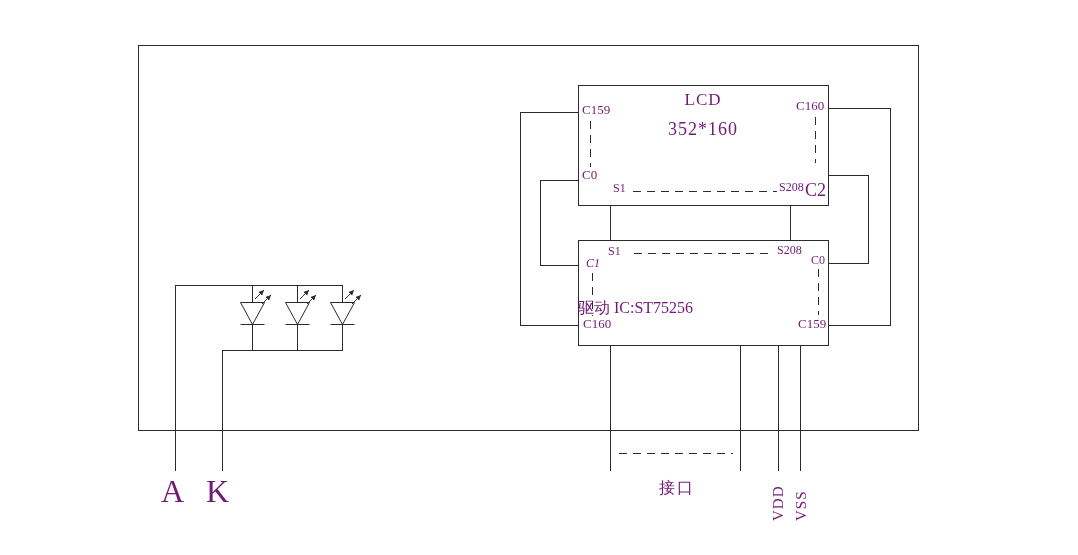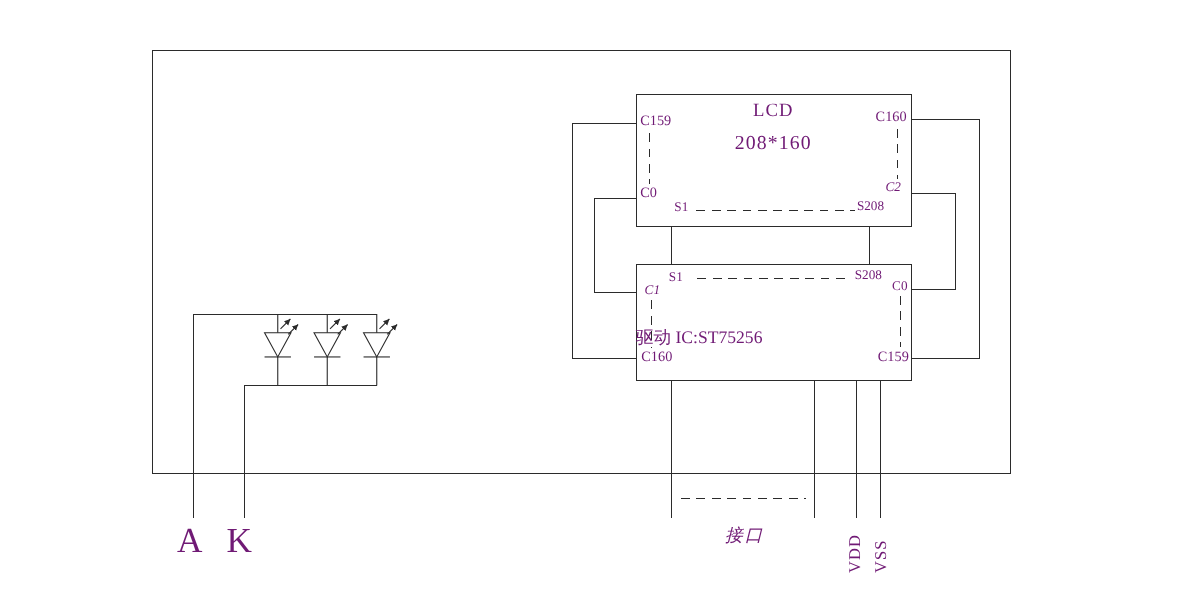--- a/index.html
+++ b/index.html
@@ -10,35 +10,35 @@
     overflow:hidden;
   }
   .wires { position:absolute; left:0; top:0; }
   .lbl { position:absolute; white-space:nowrap; line-height:1.15; }
   
   .l-lcd-title  { left:578px; top:90px;  width:250px; text-align:center; font-size:17px; letter-spacing:1px; }
   .l-lcd-res    { left:578px; top:119px; width:250px; text-align:center; font-size:18px; letter-spacing:1px; }
   .l-lcd-c159   { left:582px; top:103px; font-size:13px; }
   .l-lcd-c160   { left:796px; top:99px;  font-size:13px; }
   .l-lcd-c0     { left:582px; top:168px; font-size:13px; }
-  .l-lcd-c2     { left:805px; top:164px; font-size:12px;font-style:italic; }
+  .l-lcd-c2     { left:805px; top:180px; font-size:18px; }
   .l-lcd-s1     { left:613px; top:182px; font-size:12px; }
   .l-lcd-s208   { left:779px; top:181px; font-size:12px; }
   
   .l-drv-s1     { left:608px; top:245px; font-size:12px; }
   .l-drv-s208   { left:777px; top:244px; font-size:12px; }
   .l-drv-c1     { left:586px; top:257px; font-size:12px;font-style:italic; }
   .l-drv-c0     { left:811px; top:254px; font-size:12px; }
   .l-drv-title  { left:578px; top:299px; width:250px; text-align:left; font-size:16px; }
   .l-drv-c160   { left:583px; top:317px; font-size:13px; }
   .l-drv-c159   { left:798px; top:317px; font-size:13px; }
   
   .l-anode      { left:161px; top:473px; font-size:32px; }
   .l-cathode    { left:206px; top:473px; font-size:32px; }
-  .l-interface  { left:659px; top:479px; font-size:16px; letter-spacing:2px;font-style:italic; }
+  .l-interface  { left:659px; top:479px; font-size:16px; letter-spacing:2px; }
   .l-vdd, .l-vss { font-size:15px; letter-spacing:1px; transform:rotate(-90deg); transform-origin:0 0; }
   .l-vdd        { left:770px; top:521px; }
   .l-vss        { left:793px; top:521px; }
 </style>
 </head>
 <body>
 
 <div class="canvas">
 
   <svg class="wires" width="1078" height="555" viewBox="0 0 1078 555">
@@ -102,21 +102,21 @@
         <path d="M330.5 302.5 L354.5 302.5 L342.5 324.5 Z"></path>
         <path d="M330.5 324.5 H354.5"></path>
         <path d="M342.5 324.5 V350.5"></path>
         <path d="M345 299 L354 290" marker-end="url(#arrow)"></path>
         <path d="M352 304 L361 295" marker-end="url(#arrow)"></path>
       </g>
     </g>
   </svg>
 
   <div class="lbl l-lcd-title">LCD</div>
-  <div class="lbl l-lcd-res">208*160</div>
+  <div class="lbl l-lcd-res">352*160</div>
   <div class="lbl l-lcd-c159">C159</div>
   <div class="lbl l-lcd-c160">C160</div>
   <div class="lbl l-lcd-c0">C0</div>
   <div class="lbl l-lcd-c2">C2</div>
   <div class="lbl l-lcd-s1">S1</div>
   <div class="lbl l-lcd-s208">S208</div>
 
   <div class="lbl l-drv-s1">S1</div>
   <div class="lbl l-drv-s208">S208</div>
   <div class="lbl l-drv-c1">C1</div>

